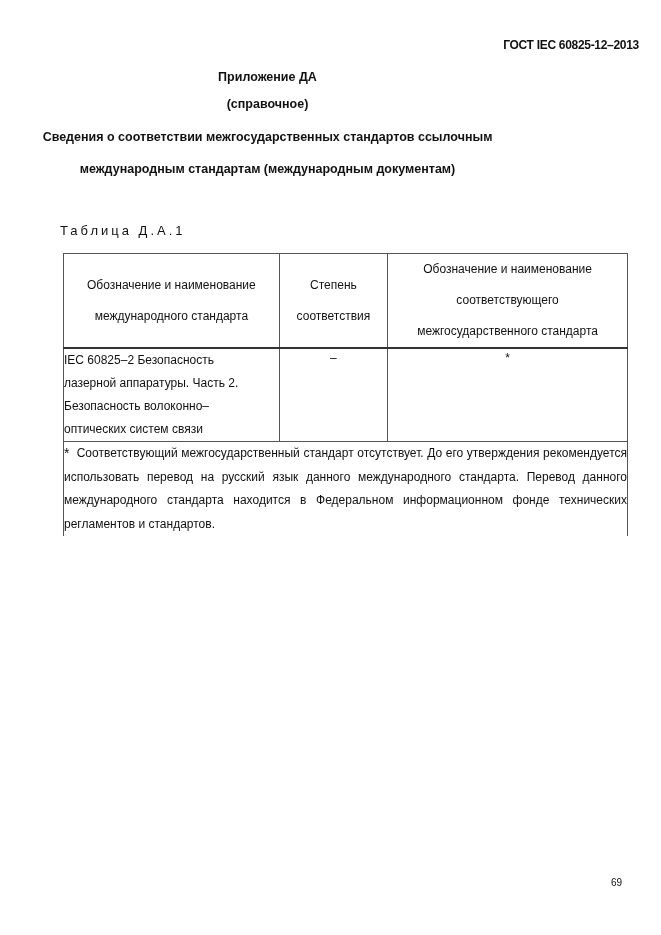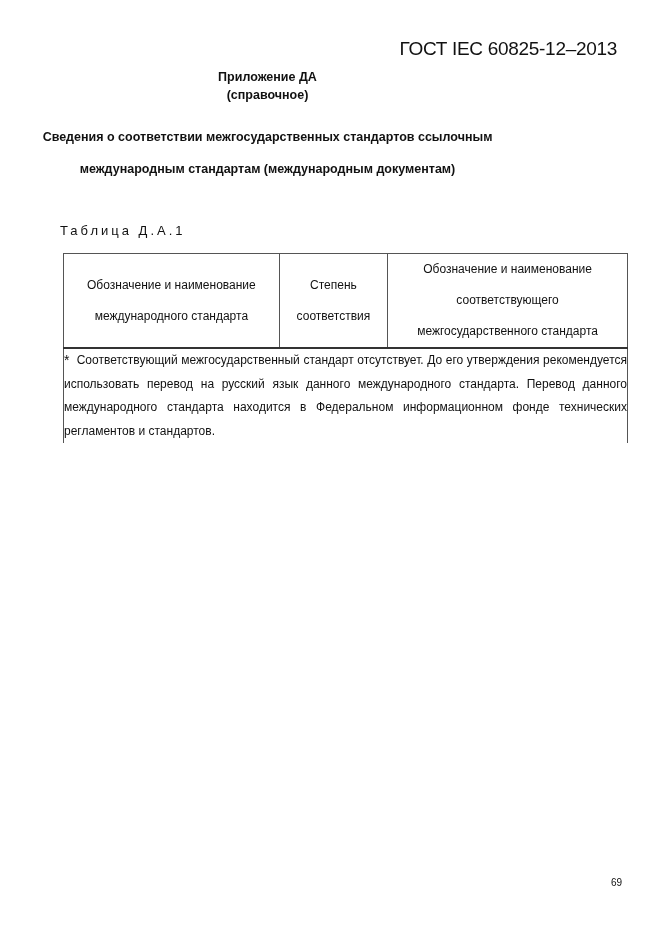--- a/index.html
+++ b/index.html
@@ -1,21 +1,21 @@
 <!DOCTYPE html>
 <html><head>
 <meta charset="utf-8">
 <style>
   html, body { margin: 0; padding: 0; background: #ffffff; }
   body { width: 661px; height: 935px; position: relative; overflow: hidden;
          font-family: "Liberation Sans", sans-serif; color: #111; }
-  .doc-id { position: absolute; right: 44px; top: 38px; font-size: 19px; font-weight: normal; letter-spacing: -0.3px; }
+  .doc-id { position: absolute; right: 22px; top: 38px; font-size: 12px; font-weight: bold; letter-spacing: -0.3px; }
   .heading { position: absolute; left: 0; width: 535px; text-align: center; font-size: 12.5px; font-weight: bold; }
   .h1 { top: 70px; }
-  .h2 { top: 88px; }
+  .h2 { top: 97px; }
   .h3 { top: 130px; }
   .h4 { top: 162px; }
   .tbl-caption { position: absolute; left: 60px; top: 223px; font-size: 13px; letter-spacing: 3px; }
   table.main { position: absolute; left: 63px; top: 253px; width: 565px; border-collapse: collapse; font-size: 12px; }
   table.main td, table.main th { border: 1px solid #555; padding: 0; vertical-align: top; }
   table.main th { font-weight: normal; vertical-align: middle; text-align: center; line-height: 31px; height: 92px; }
   .c1 { width: 214px; }
   .c2 { width: 107px; }
   .c3 { width: 238px; }
   table.main tr.header-row th { border-bottom: 2px solid #333; }
@@ -48,20 +48,30 @@
       <div>Степень</div>
       <div>соответствия</div>
     </th>
     <th class="c3">
       <div>Обозначение и наименование</div>
       <div>соответствующего</div>
       <div>межгосударственного стандарта</div>
     </th>
   </tr>
   <tr>
+    <td class="desc">
+      <div>IEC 60825–2 Безопасность</div>
+      <div>лазерной аппаратуры. Часть 2.</div>
+      <div>Безопасность волоконно–</div>
+      <div>оптических систем связи</div>
+    </td>
+    <td class="mid">–</td>
+    <td class="mid">*</td>
+  </tr>
+  <tr>
     <td class="note" colspan="3">
       <span class="star">*</span>&nbsp;&nbsp;<span>Соответствующий межгосударственный  стандарт отсутствует. До его утверждения рекомендуется использовать перевод на русский язык данного международного стандарта. Перевод данного международного стандарта находится в Федеральном информационном фонде технических регламентов и стандартов.</span>
     </td>
   </tr>
 </tbody>
   </table>
 
 <div class="page-num">69</div>
 
 </body></html>

